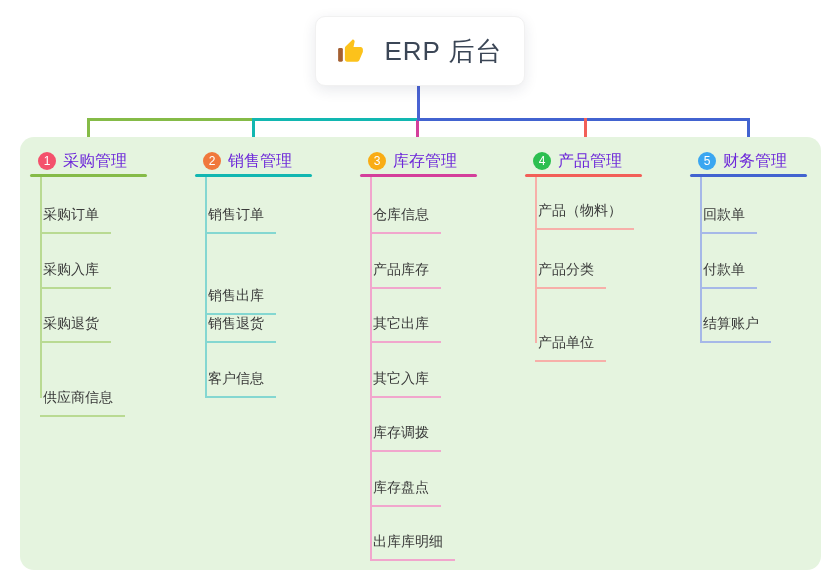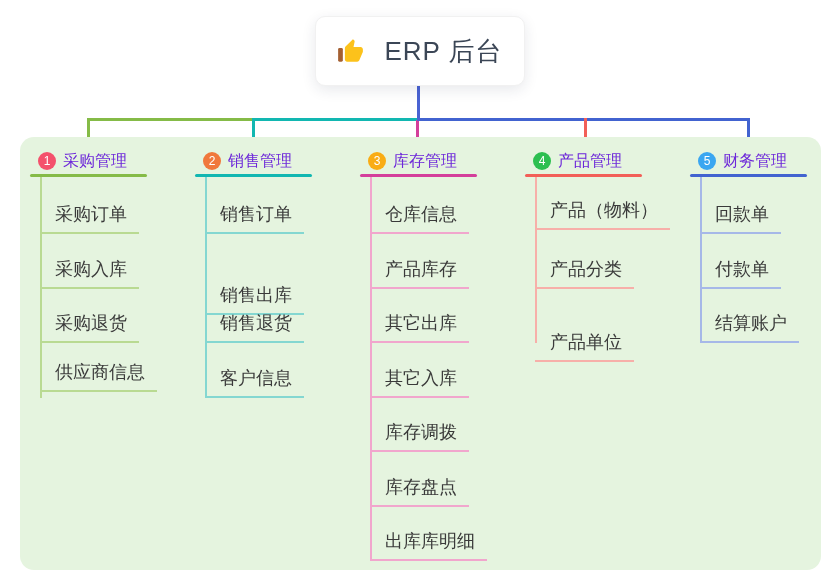--- a/index.html
+++ b/index.html
@@ -16,21 +16,21 @@
          border-radius:14px;}
   
   .line{position:absolute;}
   
   .branch-header{position:absolute;height:22px;display:flex;align-items:center;gap:7px;z-index:3;}
   .badge{width:18px;height:18px;border-radius:50%;color:#fff;font-size:12px;line-height:18px;
          text-align:center;flex:0 0 18px;}
   .branch-label{font-size:16px;color:#6d28d9;font-weight:500;white-space:nowrap;}
   .header-underline{position:absolute;height:3px;border-radius:2px;z-index:3;}
   .child-line{position:absolute;width:2px;z-index:2;}
-  .child-item{position:absolute;padding:0 12px 8px 15px;font-size:18px;line-height:20px;
+  .child-item{position:absolute;padding:0 12px 8px 3px;font-size:14px;line-height:20px;
               color:#3a3a3a;white-space:nowrap;z-index:3;border-bottom:2px solid transparent;}
 </style>
 </head>
 <body>
 
 <div class="page">
 
   <div class="root-node">
     <span class="thumb-icon">
       <svg viewBox="0 0 24 24" width="27" height="27" aria-hidden="true">
@@ -59,21 +59,21 @@
   <div id="branches">
       <div class="branch-header" style="left: 38px; top: 150px;">
         <div class="badge" style="background: rgb(244, 81, 108);">1</div>
         <div class="branch-label">采购管理</div>
       </div>
       <div class="header-underline" style="left: 30px; top: 174px; width: 117px; background: rgb(133, 187, 71);"></div>
       <div class="child-line" style="left: 40px; top: 176px; height: 221.5px; background: rgb(185, 218, 146);"></div>
       <div class="child-item" style="left: 40px; top: 204px; border-bottom-color: rgb(185, 218, 146);">采购订单</div>
       <div class="child-item" style="left: 40px; top: 258.5px; border-bottom-color: rgb(185, 218, 146);">采购入库</div>
       <div class="child-item" style="left: 40px; top: 313px; border-bottom-color: rgb(185, 218, 146);">采购退货</div>
-      <div class="child-item" style="left: 40px; top: 362px; border-bottom-color: rgb(185, 218, 146);">供应商信息</div>
+      <div class="child-item" style="left: 40px; top: 387px; border-bottom-color: rgb(185, 218, 146);">供应商信息</div>
       <div class="branch-header" style="left: 203px; top: 150px;">
         <div class="badge" style="background: rgb(240, 120, 60);">2</div>
         <div class="branch-label">销售管理</div>
       </div>
       <div class="header-underline" style="left: 195px; top: 174px; width: 117px; background: rgb(18, 183, 177);"></div>
       <div class="child-line" style="left: 205px; top: 176px; height: 221.5px; background: rgb(132, 215, 209);"></div>
       <div class="child-item" style="left: 205px; top: 204px; border-bottom-color: rgb(132, 215, 209);">销售订单</div>
       <div class="child-item" style="left: 205px; top: 249px; border-bottom-color: rgb(132, 215, 209); margin-top: 36px;">销售出库</div>
       <div class="child-item" style="left: 205px; top: 313px; border-bottom-color: rgb(132, 215, 209);">销售退货</div>
       <div class="child-item" style="left: 205px; top: 367.5px; border-bottom-color: rgb(132, 215, 209);">客户信息</div>

